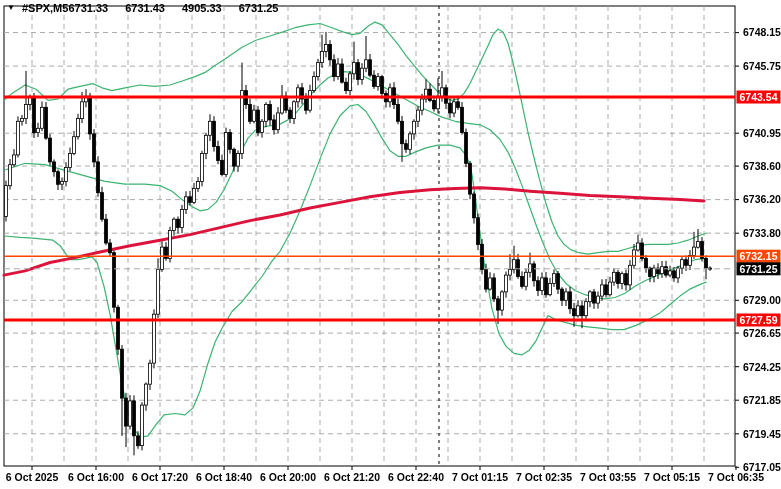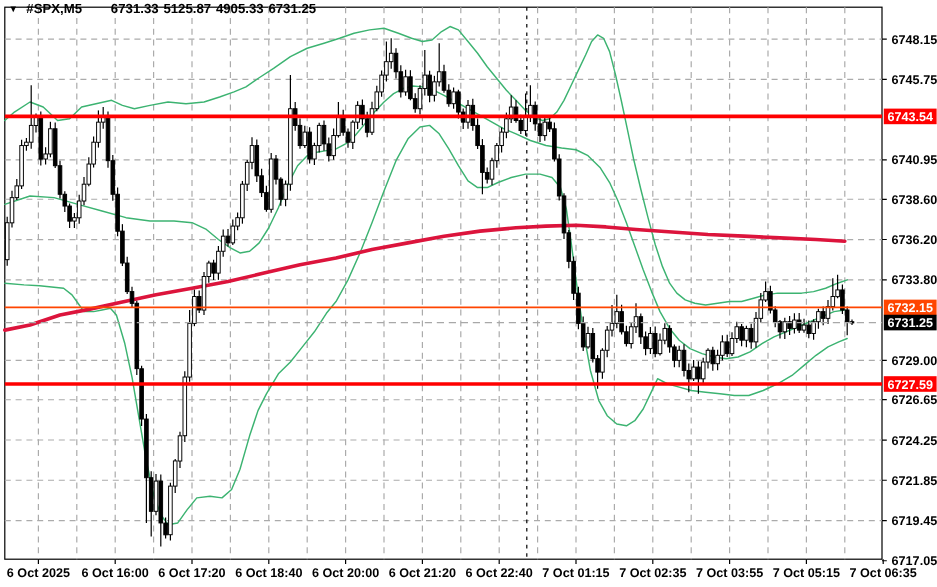--- a/index.html
+++ b/index.html
@@ -2,33 +2,33 @@
 <html><head>
 <meta charset="utf-8">
 <style>
   html,body{margin:0;padding:0;background:#ffffff;}
   #app{position:relative;width:781px;height:489px;background:#fff;overflow:hidden;
        font-family:"Liberation Sans","DejaVu Sans",sans-serif;}
   #chart-svg{position:absolute;left:0;top:0;}
   #title-bar{position:absolute;left:7px;top:1px;height:14px;display:flex;align-items:center;
              font-size:11px;font-weight:700;color:#000;white-space:nowrap;z-index:5;}
   #title-bar .tri{font-size:8px;margin-right:7px;line-height:10px;cursor:pointer;}
-  #title-bar .sym{margin-right:24px;}
-  #title-bar .q{margin-right:4px;}
+  #title-bar .sym{margin-right:0;}
+  #title-bar .q{margin-right:17px;}
   text{font-family:"Liberation Sans","DejaVu Sans",sans-serif;}
 </style>
 </head>
 <body>
 
 <div id="app">
   <div id="title-bar">
     <span class="tri">▼</span>
     <span class="sym">#SPX,M5</span>
     <span class="q">6731.33</span>
-    <span class="q">5125.87</span>
+    <span class="q">6731.43</span>
     <span class="q">4905.33</span>
     <span class="q">6731.25</span>
   </div>
   <svg id="chart-svg" width="781" height="489" xmlns="http://www.w3.org/2000/svg">
       <rect x="0" y="0" width="781" height="489" fill="#ffffff"></rect>
       <rect x="4" y="6" width="731" height="460" fill="#ffffff" stroke="#000000" stroke-width="1"></rect>
       <g stroke="#ababab" stroke-width="1" stroke-dasharray="5,4">
         <line x1="4" y1="32.552200000004575" x2="735" y2="32.552200000004575"></line>
         <line x1="4" y1="66.1041999999995" x2="735" y2="66.1041999999995"></line>
         <line x1="4" y1="133.20820000000202" x2="735" y2="133.20820000000202"></line>

